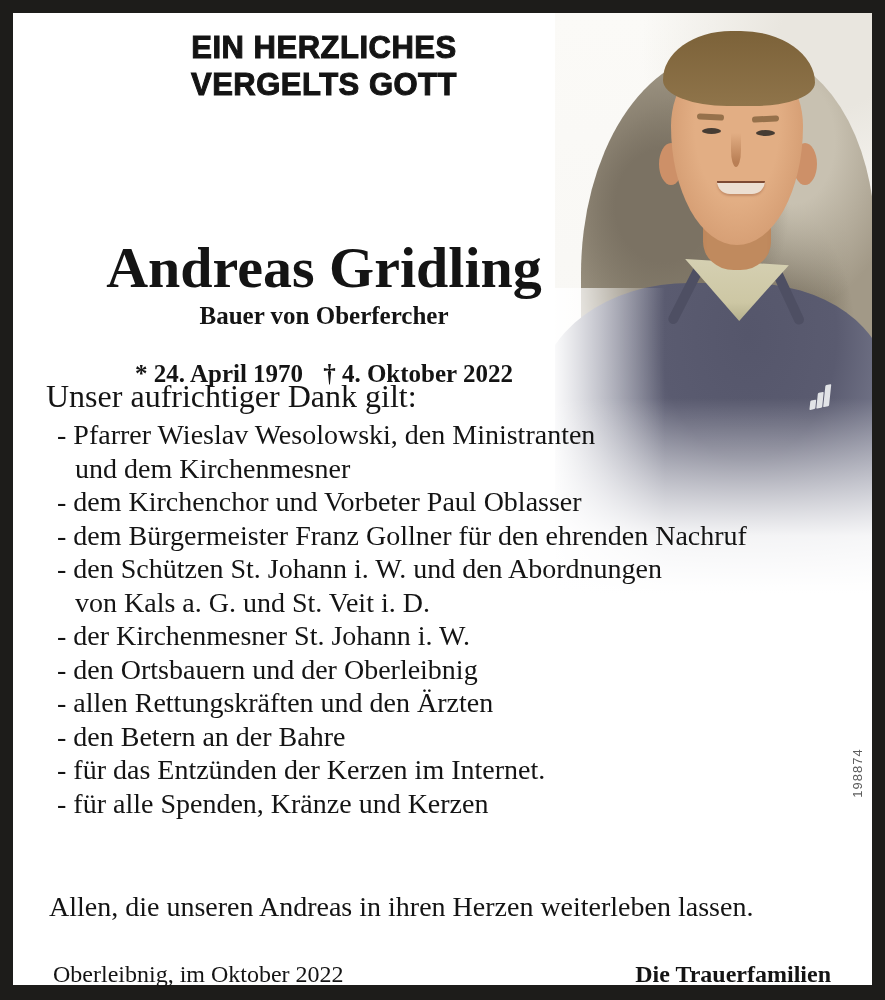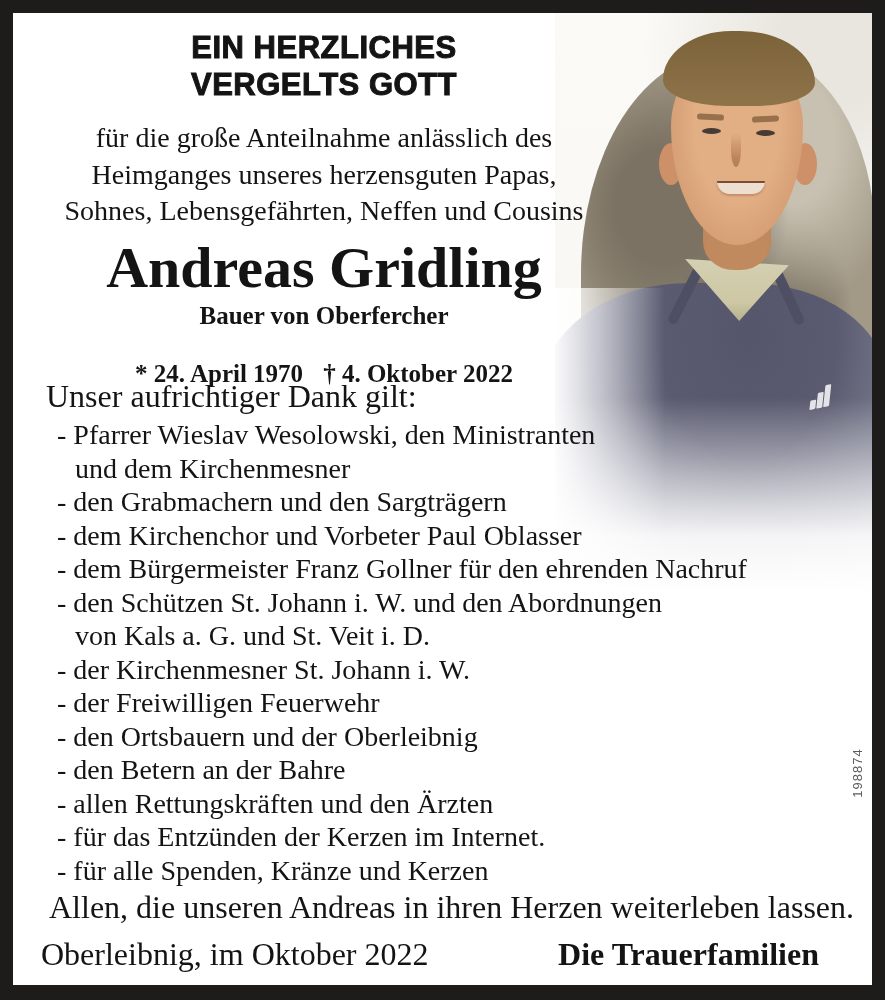--- a/index.html
+++ b/index.html
@@ -37,27 +37,27 @@
   .deceased-title { top:288px; font-weight:700; font-size:25px; line-height:30px; }
   .life-dates { top:316px; font-weight:700; font-size:25px; line-height:30px; }
   .life-dates .death { margin-left:20px; }
 
   .thanks-heading { left:33px; top:366px; font-size:32px; line-height:34px; }
   .thanks-list {
     left:44px; top:405px; width:782px; list-style:none;
     font-size:28px; line-height:33.5px;
   }
   .thanks-list li { padding-left:18px; text-indent:-18px; white-space:pre-line; }
-  .closing { left:36px; top:877px; font-size:32px; line-height:34px; }
+  .closing { left:36px; top:877px; font-size:28px; line-height:34px; }
   .footer {
-    left:28px; top:924px; width:778px; display:flex;
+    left:40px; top:924px; width:778px; display:flex;
     justify-content:space-between; align-items:baseline;
-    font-size:32px; line-height:34px;font-family:Liberation Serif, serif;
-  }
-  .signature { font-weight:700; }
+    font-size:24px; line-height:34px;font-family:Liberation Serif, serif;
+  }
+  .signature { font-weight:700;margin-top:20px; }
   .ref-number {
     left:817px; top:753px; width:56px; height:14px; text-align:center;
     transform:rotate(-90deg);
     font-family:"Liberation Sans","DejaVu Sans",sans-serif;
     font-size:13px; letter-spacing:1px; color:var(--number); line-height:14px;
   }
 
   
   .photo { left:542px; top:0; width:317px; height:615px; overflow:hidden; z-index:0; }
   .photo > div { position:absolute; }
@@ -165,47 +165,42 @@
     </div>
     <div class="left-fade"></div>
     <div class="bottom-fade"></div>
   </div>
 
   <div class="text-layer">
 
     <div class="abs centered headline">EIN HERZLICHES
 VERGELTS GOTT</div>
 
-    <div class="abs centered intro">für die große Anteilnahme anlässlich des
-Heimganges unseres herzensguten Papas,
-Sohnes, Lebensgefährten, Neffen und Cousins</div>
 
     <div class="abs centered deceased-name">Andreas Gridling</div>
 
     <div class="abs centered deceased-title">Bauer von Oberfercher</div>
 
     <div class="abs centered life-dates">
       <span class="birth">* 24. April 1970</span><span class="death">† 4. Oktober 2022</span>
     </div>
 
     <div class="abs thanks-heading">Unser aufrichtiger Dank gilt:</div>
 
     <ul class="abs thanks-list">
       <li>- Pfarrer Wieslav Wesolowski, den Ministranten
 und dem Kirchenmesner</li>
-      <li>- den Grabmachern und den Sargträgern</li>
       <li>- dem Kirchenchor und Vorbeter Paul Oblasser</li>
       <li>- dem Bürgermeister Franz Gollner für den ehrenden Nachruf</li>
       <li>- den Schützen St. Johann i. W. und den Abordnungen
 von Kals a. G. und St. Veit i. D.</li>
       <li>- der Kirchenmesner St. Johann i. W.</li>
-      <li>- der Freiwilligen Feuerwehr</li>
       <li>- den Ortsbauern und der Oberleibnig</li>
+      <li>- allen Rettungskräften und den Ärzten</li>
       <li>- den Betern an der Bahre</li>
-      <li>- allen Rettungskräften und den Ärzten</li>
       <li>- für das Entzünden der Kerzen im Internet.</li>
       <li>- für alle Spenden, Kränze und Kerzen</li>
     </ul>
 
     <div class="abs closing">Allen, die unseren Andreas in ihren Herzen weiterleben lassen.</div>
 
     <div class="abs footer">
       <span>Oberleibnig, im Oktober 2022</span>
       <span class="signature">Die Trauerfamilien</span>
     </div>

